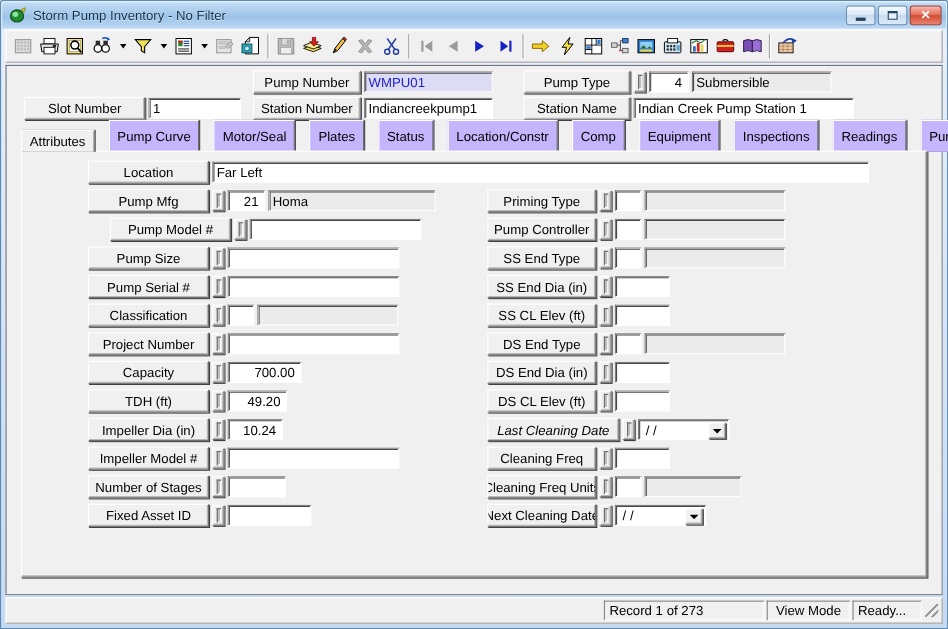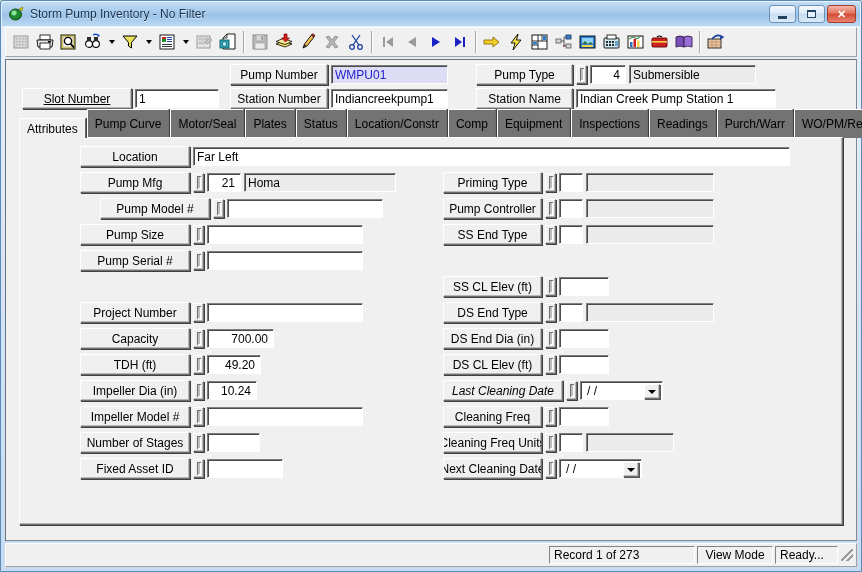--- a/index.html
+++ b/index.html
@@ -210,31 +210,32 @@
     position: absolute;
     left: 13px; top: 58px;
     width: 824px; height: 20px;
     display: flex;
     align-items: flex-end;
   }
   .tab {
     height: 29px;
     padding: 0 7px;
     font-size: 12px;
-    background: #737373;
+    background: #c4b5fd;
     border: 1px solid #ffffff;
     border-right-color: #6e6e6e;
     border-bottom: none;
     box-shadow: 1px 0 0 #404040;
     display:flex; align-items:center;
     margin-right: 1px;
     color: #000;
     white-space: nowrap;
     cursor: pointer;
     position: relative;
+    margin-left: 12px;
   }
   .tab.active {
     height: 20px;
     background: #f0f0f0;
     border-left-color:#ffffff;
     border-top-color:#ffffff;
     box-shadow: 1px 0 0 #404040;
     font-weight: normal;
     z-index: 3;
     margin-left: 0px;
@@ -585,21 +586,21 @@
       </svg>
     </div>
   </div>
 
   <div id="client">
 
     <div id="hdr">
 
 
       <div class="row" style="left:16px; top:28px;">
-        <div class="lbl" style="width:110px;text-decoration:underline;">Slot Number</div>
+        <div class="lbl" style="width:110px;">Slot Number</div>
         <div class="sp"></div>
         <div class="box" style="width:84px;">1</div>
       </div>
 
       <div class="row" style="left:224px; top:4px;">
         <div class="lbl" style="width:98px;">Pump Number</div>
         <div class="sp"></div>
         <div class="box sel" style="width:117px;">WMPU01</div>
       </div>
 
@@ -687,20 +688,31 @@
       <div class="row" style="left:60px; top:112px;">
         <div class="lbl" style="width:110px;">Pump Serial #</div>
         <div class="sp"></div>
         <div class="lk">
             <i></i>
           </div>
         <div class="sp"></div>
         <div class="box" style="width:156px;"></div>
       </div>
 
+      <div class="row" style="left:60px; top:138px;">
+        <div class="lbl" style="width:110px;">Classification</div>
+        <div class="sp"></div>
+        <div class="lk">
+            <i></i>
+          </div>
+        <div class="sp"></div>
+        <div class="box num" style="width:24px;"></div>
+        <div class="sp"></div>
+        <div class="box gray" style="width:128px;"></div>
+      </div>
 
       <div class="row" style="left:60px; top:164px;">
         <div class="lbl" style="width:110px;">Project Number</div>
         <div class="sp"></div>
         <div class="lk">
             <i></i>
           </div>
         <div class="sp"></div>
         <div class="box" style="width:156px;"></div>
       </div>
@@ -794,20 +806,29 @@
         <div class="sp"></div>
         <div class="lk">
             <i></i>
           </div>
         <div class="sp"></div>
         <div class="box num" style="width:24px;"></div>
         <div class="sp"></div>
         <div class="box gray" style="width:128px;"></div>
       </div>
 
+      <div class="row" style="left:423px; top:112px;">
+        <div class="lbl" style="width:99px;">SS End Dia (in)</div>
+        <div class="sp"></div>
+        <div class="lk">
+            <i></i>
+          </div>
+        <div class="sp"></div>
+        <div class="box num" style="width:50px;"></div>
+      </div>
 
       <div class="row" style="left:423px; top:138px;">
         <div class="lbl" style="width:99px;">SS CL Elev (ft)</div>
         <div class="sp"></div>
         <div class="lk">
             <i></i>
           </div>
         <div class="sp"></div>
         <div class="box num" style="width:50px;"></div>
       </div>

